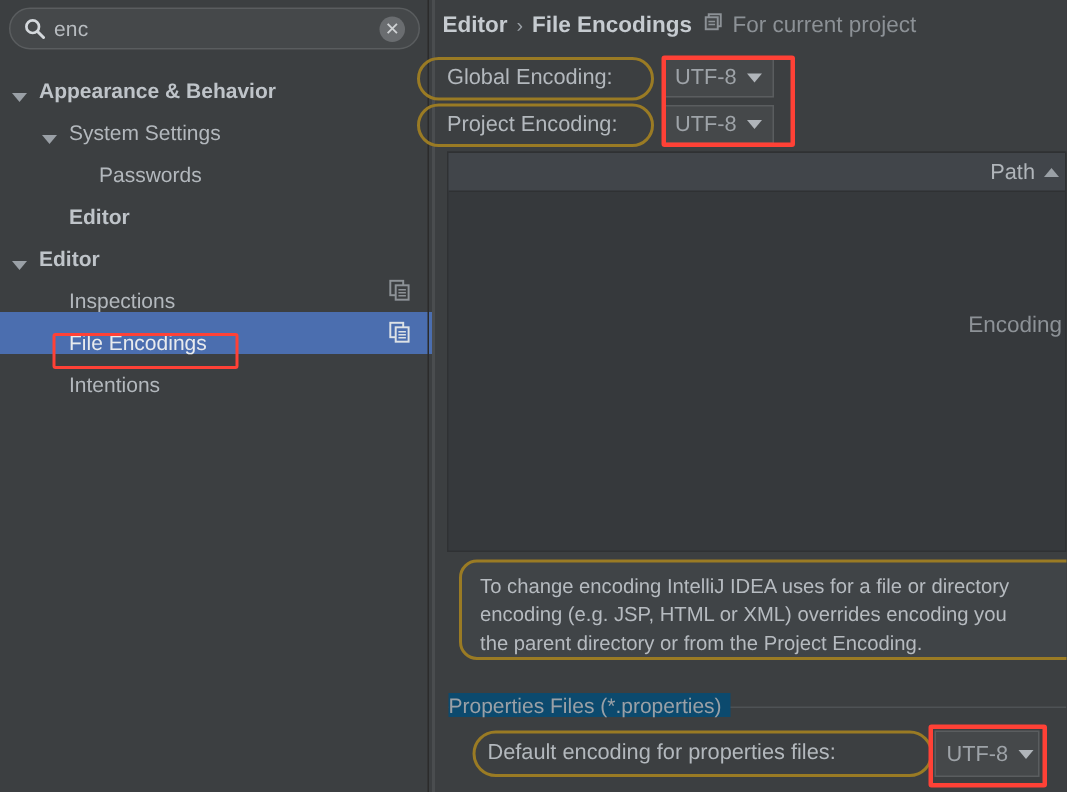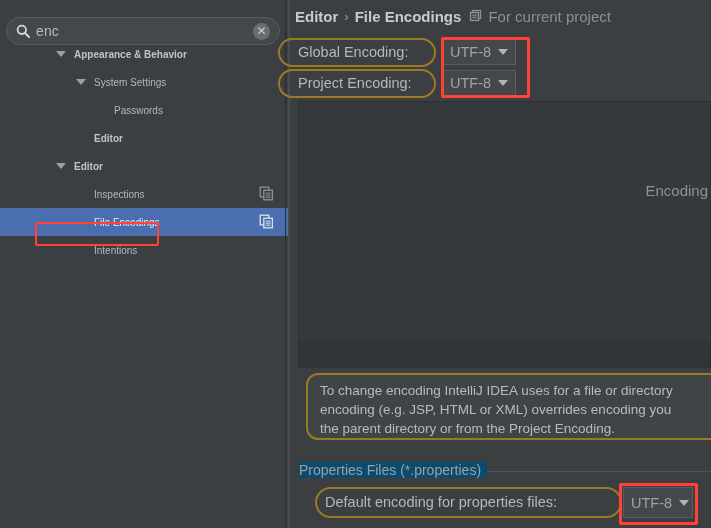--- a/index.html
+++ b/index.html
@@ -21,37 +21,37 @@
     background:#2b2b2b;
   }
   .sidebar-divider2 {
     position:absolute; left:288px; top:0; width:2px; height:528px;
     background:#4a4d4f;
   }
 
   .search-wrap {
     position:absolute; left:6px; top:5px; width:274px; height:28px;
     background:#45484a; border:1px solid #5a5d5f; border-radius:14px;
-    display:flex; align-items:center;margin-top:12px;
+    display:flex; align-items:center;
   }
   .search-icon { margin-left:9px; display:flex; align-items:center; }
   .search-input-text {
     flex:1; margin-left:6px; font-size:14px; color:#b8bcc0;
     letter-spacing:0.1px;
   }
   .search-clear {
     width:17px; height:17px; margin-right:9px; border-radius:50%;
     background:#6a6d70; display:flex; align-items:center; justify-content:center;
     color:#cfd2d4; font-size:12px; line-height:1; font-family:"DejaVu Sans", sans-serif;
   }
 
   .tree { position:absolute; left:0; top:40px; width:288px; }
   .tree-row {
-    position:relative; height:28px; display:flex; align-items:center;
-    font-size:10px; color:#b3b8bd; white-space:nowrap;padding-left:48px;
+    position:relative; height:28px; display:flex; align-items:flex-end;
+    font-size:14px; color:#b3b8bd; white-space:nowrap;
   }
   .tree-row.bold { font-weight:bold; color:#bfc4c9; }
   .tree-row.selected { background:#4b6eaf; color:#e8ebee; }
   .arrow {
     width:0; height:0;
     border-left:5.5px solid transparent; border-right:5.5px solid transparent;
     border-top:6.5px solid #9aa0a6;
     flex:none;
   }
   .arrow-slot { width:26px; display:flex; justify-content:center; align-items:center; flex:none; }
@@ -246,20 +246,26 @@
 
     <div class="field-row" style="left:8px; top:70px;">
       <span class="field-label">Project Encoding:</span>
     </div>
     <div class="combo" style="position:absolute; left:152px; top:70px; width:74px;">
       <span>UTF-8</span>
       <span class="caret"></span>
     </div>
 
     <div class="table-area">
+      <div class="table-head">
+        <span class="th-path">
+          <span>Path</span>
+          <span class="sort-asc"></span>
+        </span>
+      </div>
       <div class="table-body">
         <span class="encoding-col-label">Encoding</span>
       </div>
     </div>
 
   </div>
 
   <div class="ann-olive" style="left:278px; top:38px; width:158px; height:29px;"></div>
   <div class="ann-olive" style="left:278px; top:69px; width:158px; height:29px;"></div>
 

